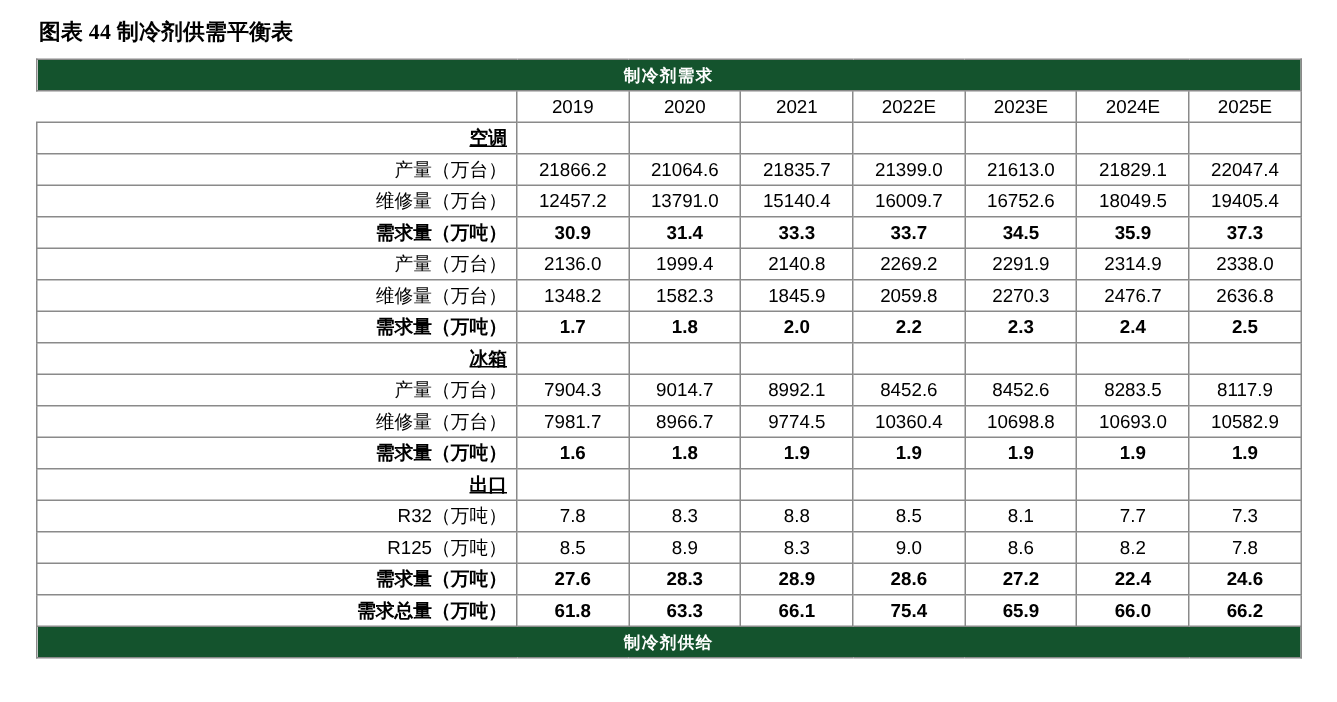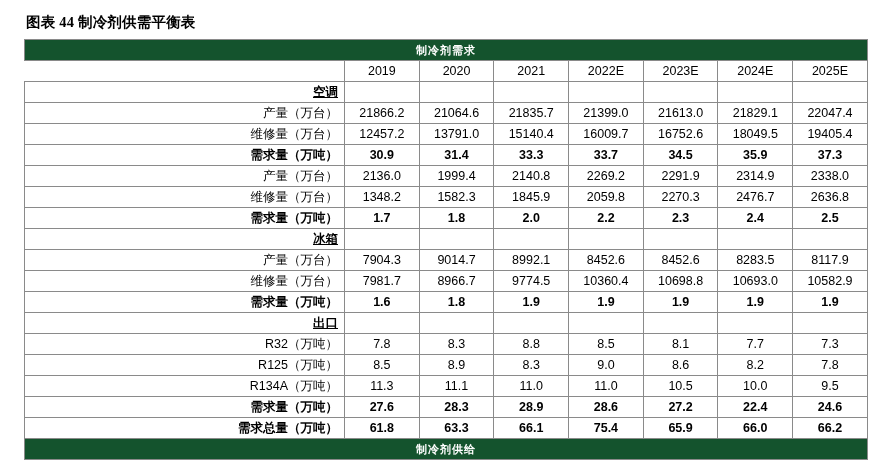--- a/index.html
+++ b/index.html
@@ -254,30 +254,20 @@
       <tr>
         <td class="rowlabel">R125（万吨）</td>
         <td class="num">8.5</td>
         <td class="num">8.9</td>
         <td class="num">8.3</td>
         <td class="num">9.0</td>
         <td class="num">8.6</td>
         <td class="num">8.2</td>
         <td class="num">7.8</td>
       </tr>
-      <tr>
-        <td class="rowlabel">R134A（万吨）</td>
-        <td class="num">11.3</td>
-        <td class="num">11.1</td>
-        <td class="num">11.0</td>
-        <td class="num">11.0</td>
-        <td class="num">10.5</td>
-        <td class="num">10.0</td>
-        <td class="num">9.5</td>
-      </tr>
       <tr class="bold">
         <td class="rowlabel">需求量（万吨）</td>
         <td class="num">27.6</td>
         <td class="num">28.3</td>
         <td class="num">28.9</td>
         <td class="num">28.6</td>
         <td class="num">27.2</td>
         <td class="num">22.4</td>
         <td class="num">24.6</td>
       </tr>

